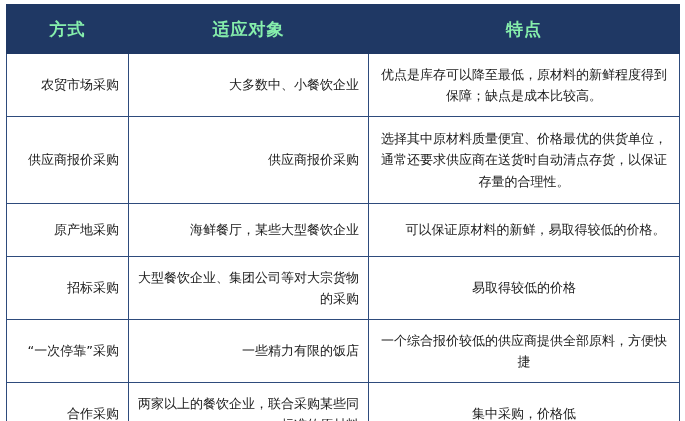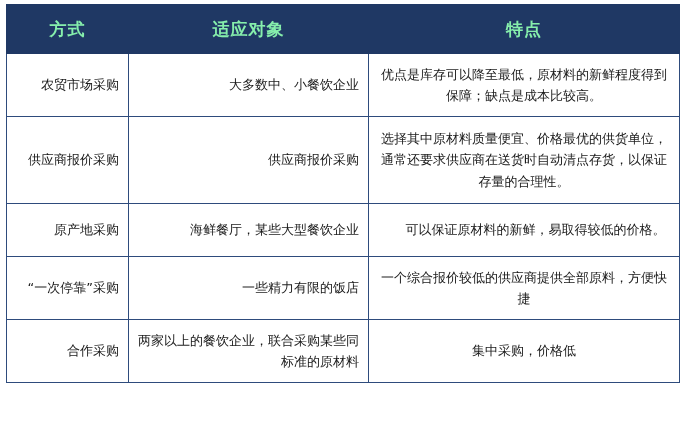--- a/index.html
+++ b/index.html
@@ -90,20 +90,25 @@
       <tr class="r1">
         <td class="col-method">供应商报价采购</td>
         <td class="col-target">供应商报价采购</td>
         <td class="col-feature">选择其中原材料质量便宜、价格最优的供货单位，通常还要求供应商在送货时自动清点存货，以保证存量的合理性。</td>
       </tr>
       <tr class="r2">
         <td class="col-method">原产地采购</td>
         <td class="col-target">海鲜餐厅，某些大型餐饮企业</td>
         <td class="col-feature">可以保证原材料的新鲜，易取得较低的价格。</td>
       </tr>
+      <tr class="r3">
+        <td class="col-method">招标采购</td>
+        <td class="col-target">大型餐饮企业、集团公司等对大宗货物的采购</td>
+        <td class="col-feature">易取得较低的价格</td>
+      </tr>
       <tr class="r4">
         <td class="col-method">“一次停靠”采购</td>
         <td class="col-target">一些精力有限的饭店</td>
         <td class="col-feature">一个综合报价较低的供应商提供全部原料，方便快捷</td>
       </tr>
       <tr class="r5">
         <td class="col-method">合作采购</td>
         <td class="col-target">两家以上的餐饮企业，联合采购某些同标准的原材料</td>
         <td class="col-feature">集中采购，价格低</td>
       </tr>

